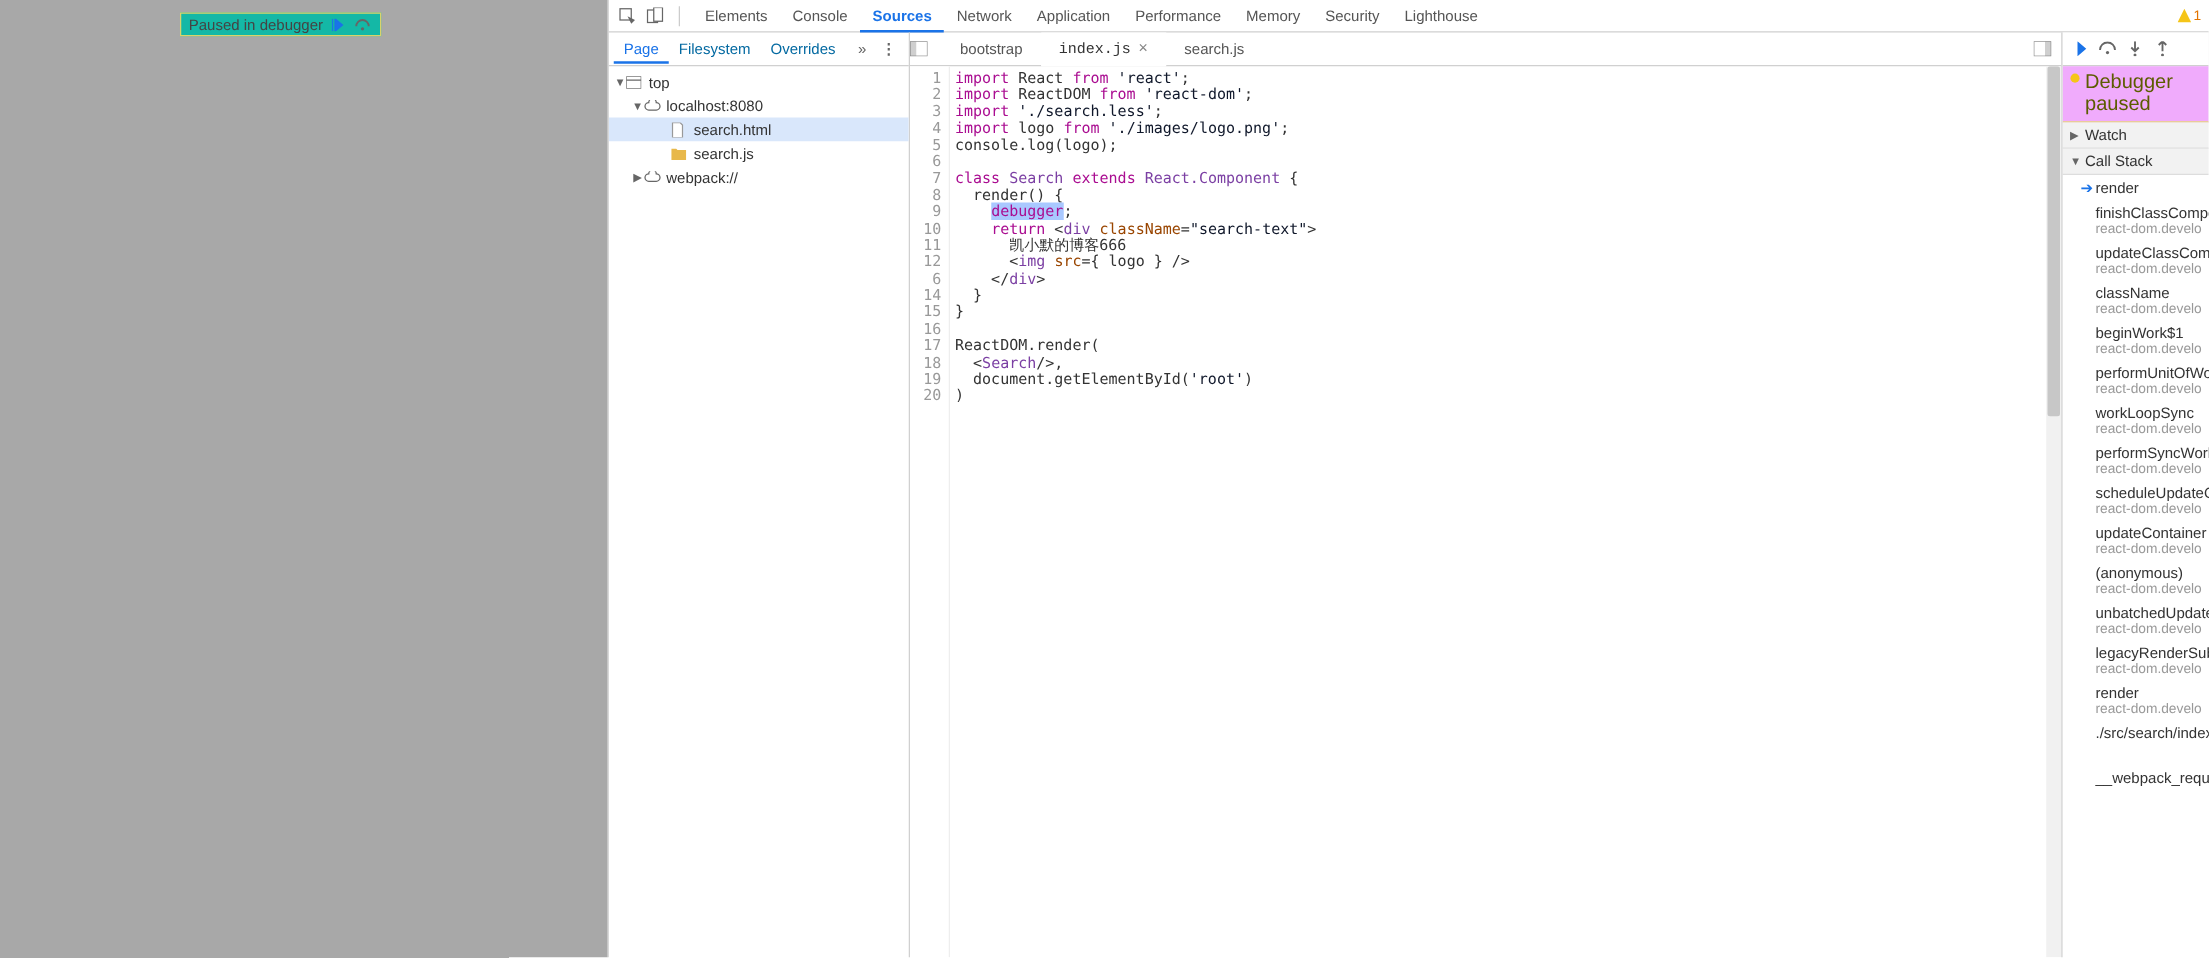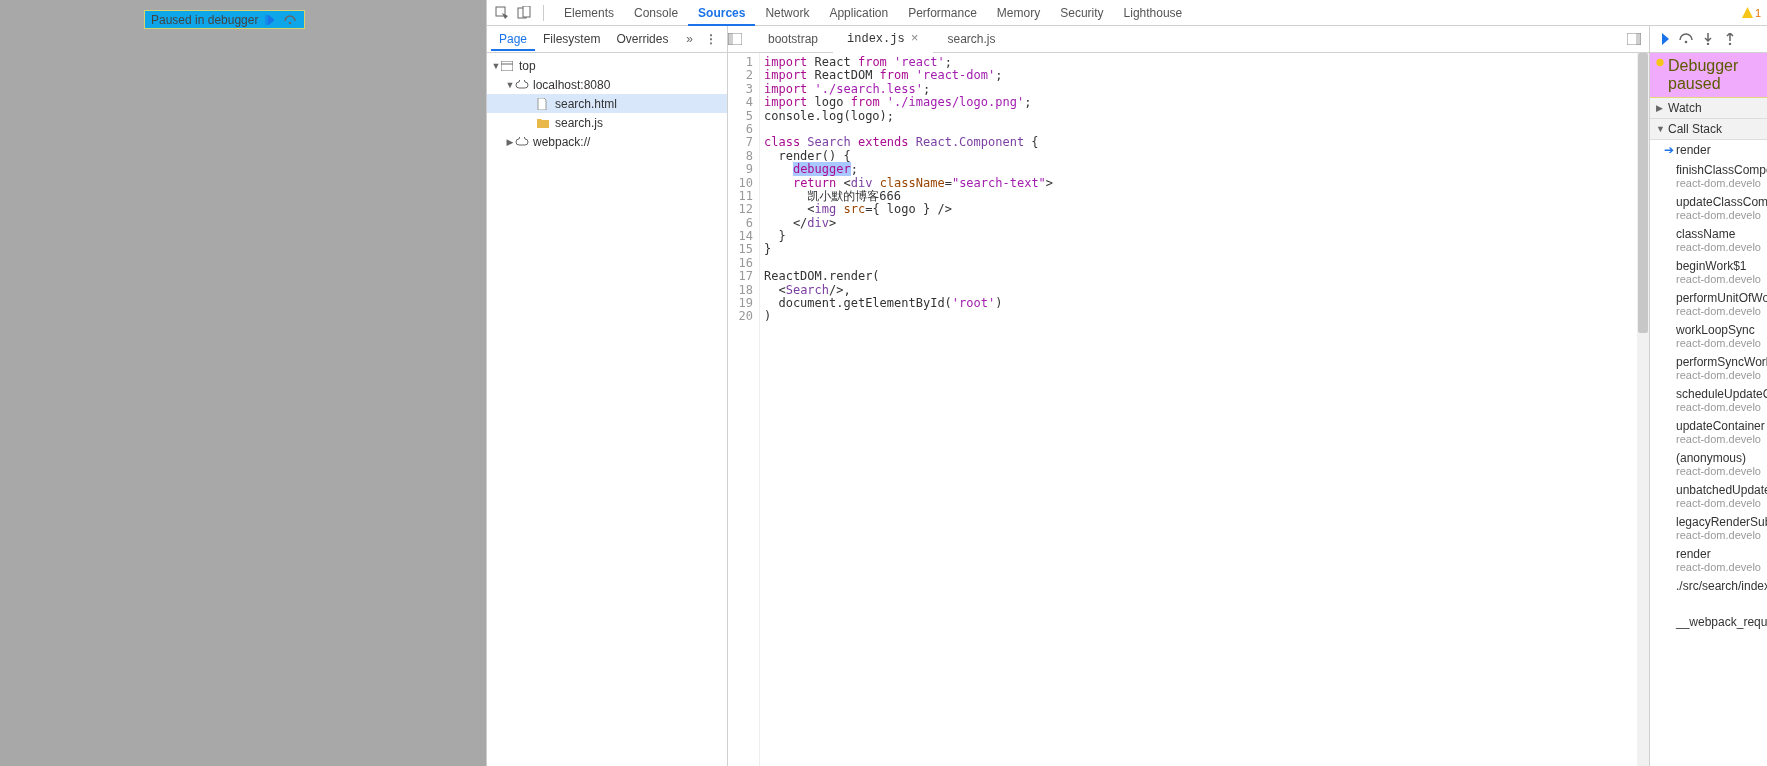--- a/index.html
+++ b/index.html
@@ -1,39 +1,39 @@
 <!DOCTYPE html>
 <html><head>
 <meta charset="utf-8">
 <style>
 * { box-sizing: border-box; margin: 0; padding: 0; }
 body { font-family: "Segoe UI", Arial, sans-serif; font-size: 12px; color: #333; background: #fff; overflow: hidden; }
 .app { display: flex; width: 1767px; height: 766px; }
 .page-left { width: 486px; background: #a8a8a8; position: relative; }
 .paused-badge {
   position: absolute; top: 10px; left: 144px;
-  background: #0ea5e9; border: 1px solid #d9d36a; padding: 1px 6px 1px 6px;
+  background: #14b8a6; border: 1px solid #d9d36a; padding: 1px 6px 1px 6px;
   display: flex; align-items: center; gap: 4px; height: 19px;
 }
 .paused-badge span { font-size: 12px; color: #444; }
 .badge-btn { width: 16px; height: 16px; display: inline-flex; align-items: center; justify-content: center; cursor: pointer; }
 .devtools { flex: 1; display: flex; flex-direction: column; background: #fff; border-left: 1px solid #ccc; }
 .dt-top { display: flex; align-items: center; height: 26px; border-bottom: 1px solid #d0d0d0; padding: 0 6px; gap: 4px; }
 .dt-top .ico { width: 18px; height: 18px; display:inline-flex; align-items:center; justify-content:center; cursor:pointer; color:#666; }
 .dt-top .sep { width:1px; height:16px; background:#ccc; margin:0 6px; }
 .tab { padding: 5px 10px; color:#555; cursor:pointer; }
 .tab.active { color:#1a73e8; border-bottom: 2px solid #1a73e8; padding-bottom: 4px; font-weight: bold; }
 .dt-top .spacer { flex:1; }
 .warn { color:#e37400; font-size:11px; display:flex; align-items:center; gap:2px; }
 
 .dt-body { flex:1; display:flex; min-height:0; }
 
 .nav-col { width: 241px; border-right: 1px solid #d0d0d0; display:flex; flex-direction:column; }
 .nav-tabs { display:flex; align-items:center; height:27px; border-bottom:1px solid #d0d0d0; padding:0 4px; gap:2px; }
-.nav-tabs .ntab { padding: 5px 8px; color:#404040; cursor:pointer; }
+.nav-tabs .ntab { padding: 5px 8px; color:#0369a1; cursor:pointer; }
 .nav-tabs .ntab.active { color:#1a73e8; border-bottom:2px solid #1a73e8; padding-bottom:3px; }
 .nav-tabs .more { margin-left:auto; color:#666; cursor:pointer; padding:0 4px; }
 .nav-tabs .dots { color:#666; cursor:pointer; padding:0 6px; font-weight:bold; }
 .tree { flex:1; overflow:auto; padding-top:3px; font-size:12px; }
 .tree-row { display:flex; align-items:center; height:19px; cursor:pointer; }
 .tree-row.selected { background:#d9e7fb; }
 .tri { width:10px; color:#666; text-align:center; font-size:9px; }
 .tree-ico { width:14px; margin-right:4px; text-align:center; }
 .tree-row.d0 { padding-left: 4px; }
 .tree-row.d1 { padding-left: 18px; }
@@ -46,21 +46,21 @@
 .editor-tabs .etab.active { background:#fff; border-top:0; border-bottom:1px solid #fff;font-family:Liberation Mono, monospace; }
 .editor-tabs .etab.active .ename { color:#333; }
 .editor-tabs .etab .close { color:#888; font-size:13px; }
 .editor-tabs .right-ico { margin-left:auto; padding:0 8px; color:#666; cursor:pointer; }
 .code-area { flex:1; display:flex; font-family: Consolas, monospace; font-size:12px; line-height:13.4px; position:relative; overflow:hidden; }
 .gutter { width:32px; text-align:right; color:#999; padding:3px 6px 0 0; background:#fff; border-right:1px solid #eee; }
 .gutter div { height:13.4px; }
 .code { flex:1; padding:3px 0 0 4px; white-space:pre; position:relative; }
 .code .line { height:13.4px; position:relative; }
 .kw { color:#aa0d91; }
-.str { color:#a21caf; }
+.str { color:#0f172a; }
 .cls { color:#7b3fa3; }
 .attr { color:#994500; }
 .tag { color:#7b3fa3; }
 .hl-line { position:absolute; left:0; right:0; height:13.4px; background:#e5efff; border-top:1px solid #6aa3ff; border-bottom:1px solid #6aa3ff; z-index:-1; }
 .dbg-word { background:#a9c8ff; }
 .vscroll { position:absolute; right:0; top:0; bottom:0; width:12px; background:#f1f1f1; }
 .vthumb { position:absolute; right:1px; top:0; width:10px; height:280px; background:#c7c7c7; border-radius:2px; }
 
 .right-col { width:117px; display:flex; flex-direction:column; background:#f7f7f7; border-left:0; overflow:hidden; }
 .dbg-controls { height:27px; display:flex; align-items:center; gap:6px; padding:0 6px; border-bottom:1px solid #d0d0d0; background:#fff; }

